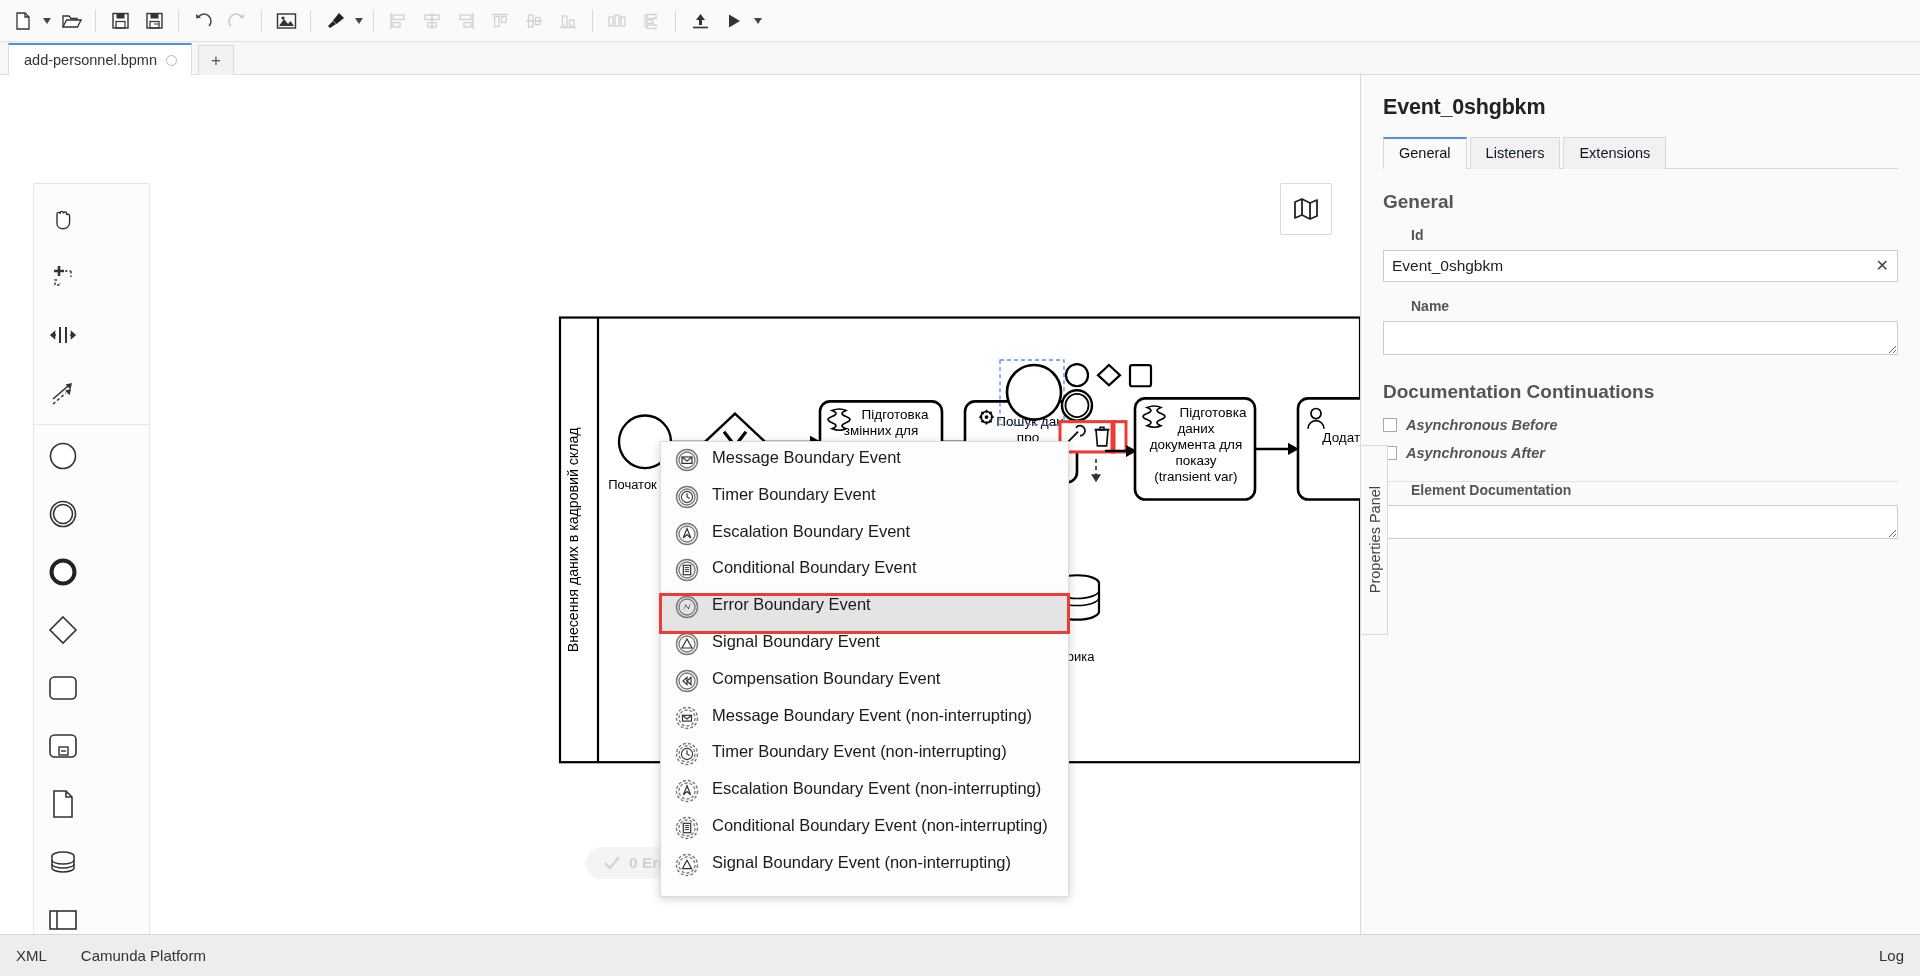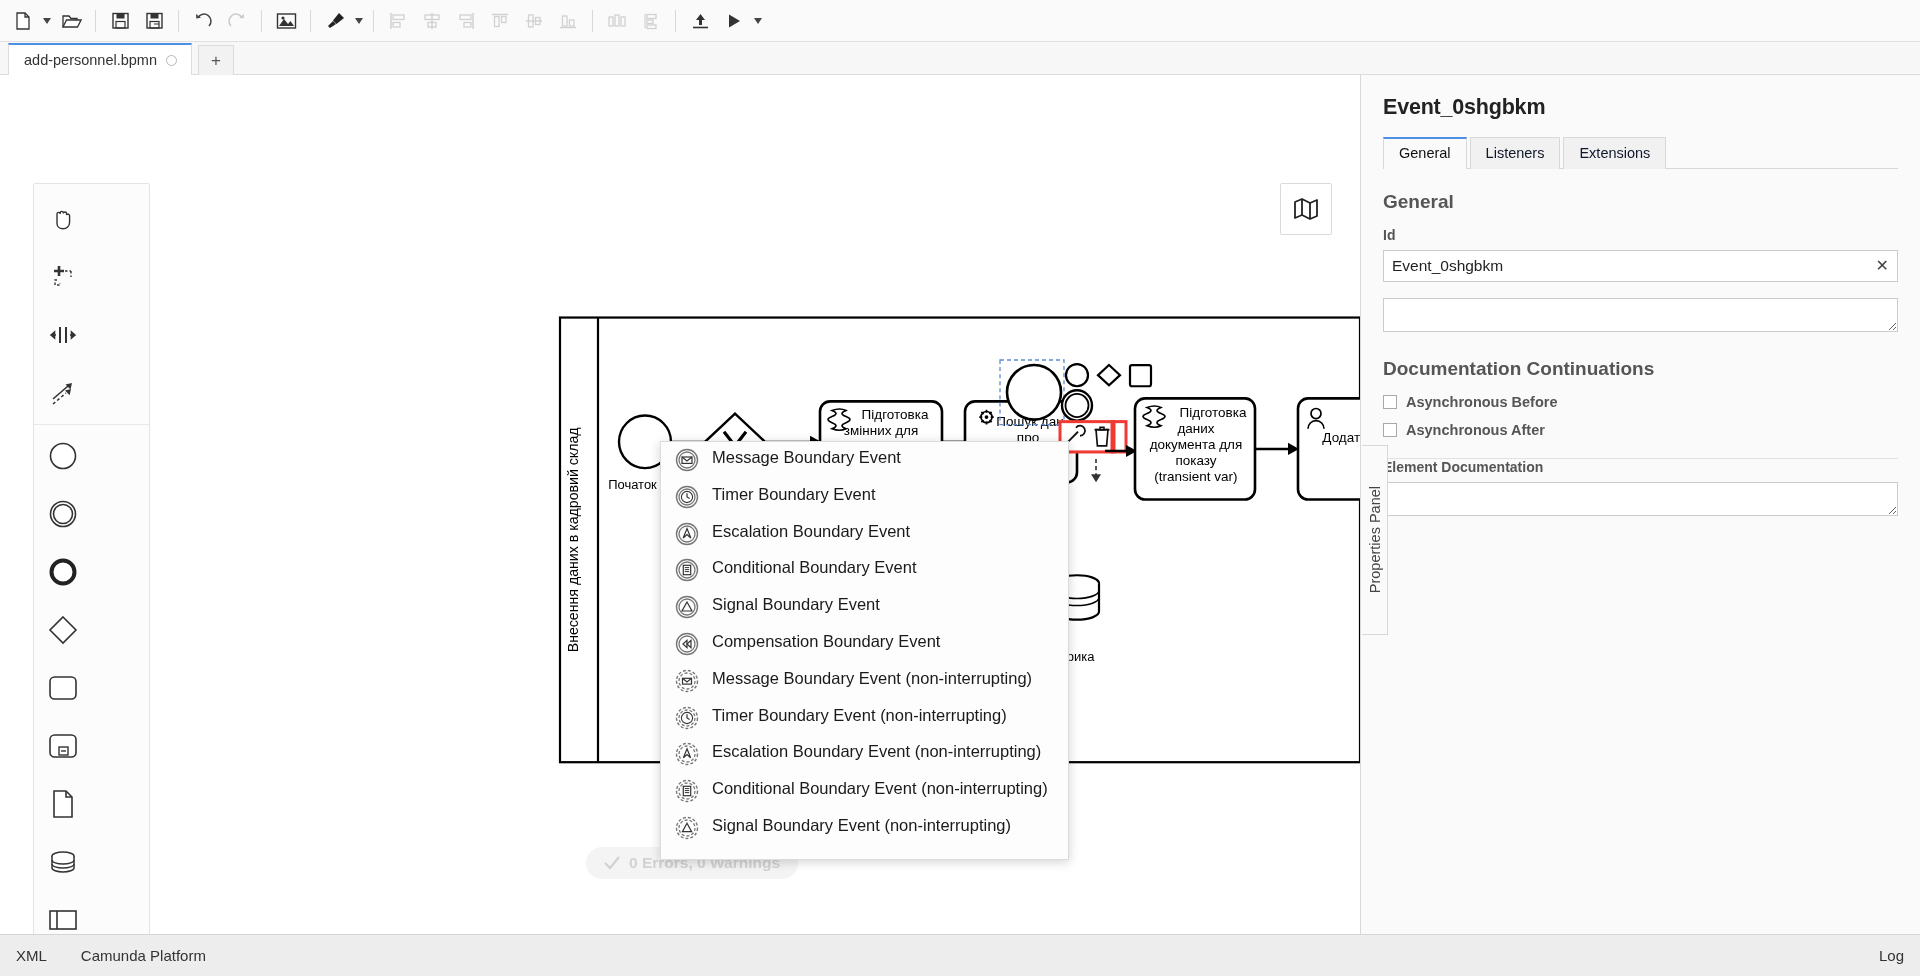--- a/index.html
+++ b/index.html
@@ -196,20 +196,21 @@
     color: #111;
   }
   .props-body { flex: 1; overflow-y: auto; padding: 0 22px 20px 22px; }
   .sect-title {
     font-size: 19px; font-weight: bold; color: #555;
     margin: 22px 0 14px 0;
   }
   .fld-label {
     font-size: 14px; font-weight: bold; color: #555;
     margin-bottom: 7px;
+    margin-left: 28px;
   }
   .fld-wrap { position: relative; margin-bottom: 16px; }
   .fld-input {
     width: 100%; height: 32px;
     border: 1px solid #ccc;
     background: #fff;
     font-size: 15.5px;
     color: #222;
     padding: 0 30px 0 8px;
     font-family: "Liberation Sans", sans-serif;
@@ -226,21 +227,21 @@
     border: 1px solid #ccc;
     background: #fff;
     font-size: 15px; color: #222;
     padding: 5px 8px;
     resize: vertical;
     font-family: "Liberation Sans", sans-serif;
     outline: none;
   }
   .cbrow {
     display: flex; align-items: center; gap: 9px;
-    margin-bottom: 12px; cursor: pointer;
+    margin-bottom: 12px; cursor: pointer; font-style: italic;
   }
   .cbox {
     width: 14px; height: 14px;
     border: 1px solid #a8a8a8;
     background: #fff;
     flex: 0 0 14px;
   }
   .cblabel { font-size: 14.5px; font-weight: bold; color: #555; }
   .hr-sep { border-top: 1px solid #e2e2e2; margin: 20px 0 0 0; }
 
@@ -684,20 +685,30 @@
             <svg width="24" height="24" viewBox="0 0 24 24">
               <circle cx="12" cy="12" r="10.5" fill="none" stroke="#777" stroke-width="1.4"></circle>
               <circle cx="12" cy="12" r="8" fill="none" stroke="#777" stroke-width="1.3"></circle>
               <rect x="8.3" y="7.3" width="7.4" height="9.4" fill="none" stroke="#333" stroke-width="1.2"></rect>
               <path d="M9.8 9.6 h4.4 M9.8 11.6 h4.4 M9.8 13.6 h4.4" stroke="#333" stroke-width="1"></path>
             </svg>
           </span>
           <span>Conditional Boundary Event</span>
         </div>
 
+        <div class="ctx-item selected">
+          <span class="ctx-icon">
+            <svg width="24" height="24" viewBox="0 0 24 24">
+              <circle cx="12" cy="12" r="10.5" fill="none" stroke="#777" stroke-width="1.4"></circle>
+              <circle cx="12" cy="12" r="8" fill="none" stroke="#777" stroke-width="1.3"></circle>
+              <path d="M8 16 L10.6 9.2 L13.2 13 L16 7.6 L13.6 14.4 L10.9 10.7 Z" fill="#333"></path>
+            </svg>
+          </span>
+          <span>Error Boundary Event</span>
+        </div>
 
         <div class="ctx-item">
           <span class="ctx-icon">
             <svg width="24" height="24" viewBox="0 0 24 24">
               <circle cx="12" cy="12" r="10.5" fill="none" stroke="#777" stroke-width="1.4"></circle>
               <circle cx="12" cy="12" r="8" fill="none" stroke="#777" stroke-width="1.3"></circle>
               <path d="M12 7 L17 16 H7 Z" fill="none" stroke="#333" stroke-width="1.2"></path>
             </svg>
           </span>
           <span>Signal Boundary Event</span>
@@ -801,20 +812,21 @@
       <div class="props-body">
 
         <div class="sect-title">General</div>
 
         <div class="fld-label">Id</div>
         <div class="fld-wrap">
           <input class="fld-input" value="Event_0shgbkm" style="">
           <span class="fld-clear">✕</span>
         </div>
 
+        <div class="fld-label">Name</div>
         <div class="fld-wrap">
           <textarea class="fld-textarea" placeholder="" style=""></textarea>
         </div>
 
         <div class="sect-title">Documentation Continuations</div>
 
         <div class="cbrow">
           <span class="cbox"></span>
           <span class="cblabel">Asynchronous Before</span>
         </div>

